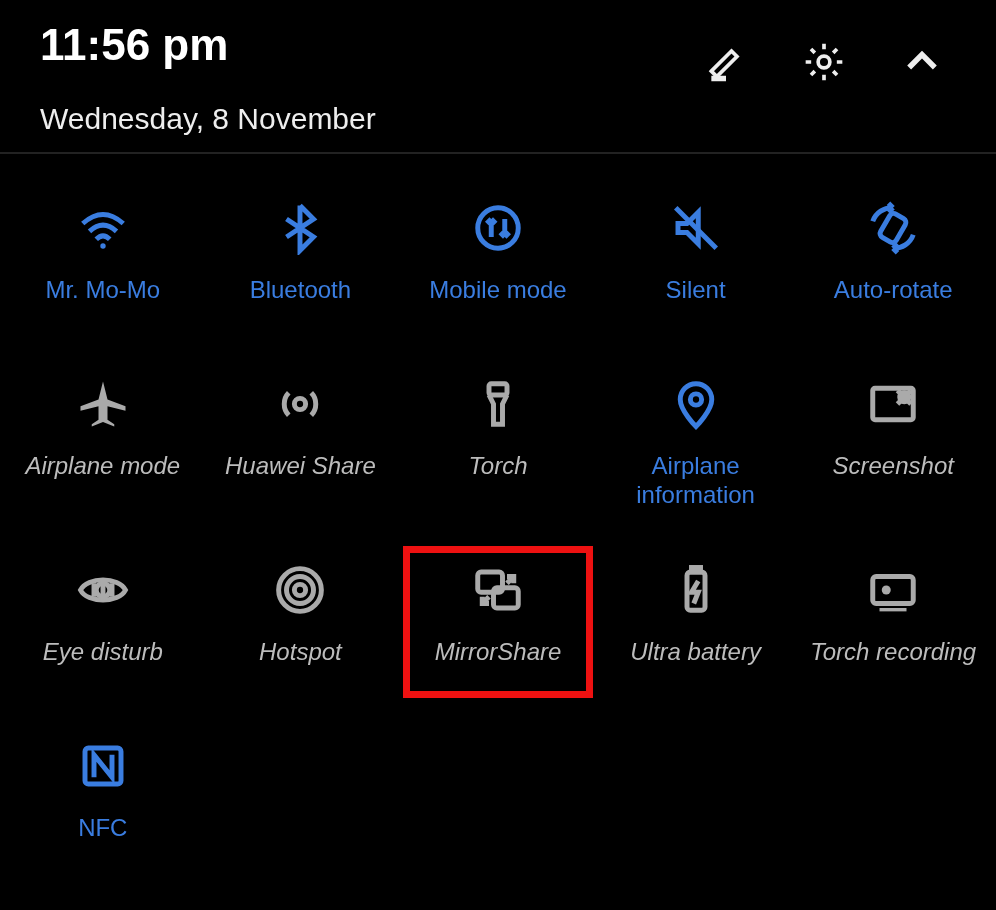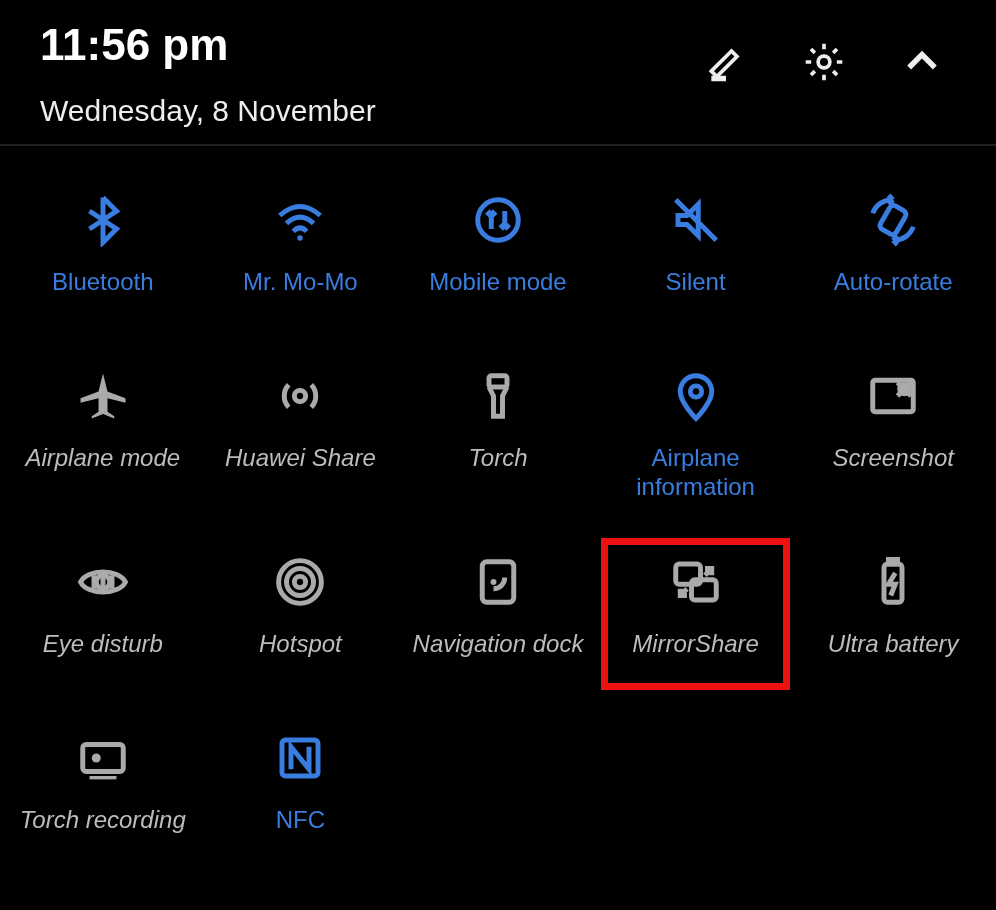--- a/index.html
+++ b/index.html
@@ -11,21 +11,21 @@
     font-family: -apple-system, Helvetica, Arial, sans-serif;
     overflow: hidden;
   }
   .header {
     display: flex;
     align-items: flex-start;
     justify-content: space-between;
     padding: 20px 40px 16px 40px;
     border-bottom: 2px solid #222;
   }
-  .header-left { display: flex; flex-direction: column; gap: 12px; }
+  .header-left { display: flex; flex-direction: column; gap: 20px; }
   .time { font-size: 44px; font-weight: 600; color: #fff; }
   .date { font-size: 30px; color: #eee; margin-top: 12px; }
   .header-right { display: flex; align-items: center; gap: 50px; padding-top: 18px; padding-right: 10px; }
   .header-icon { width: 48px; height: 48px; display: flex; align-items: center; justify-content: center; cursor: pointer; }
   .header-icon svg { width: 44px; height: 44px; stroke: #eee; fill: none; stroke-width: 2; }
 
   .grid {
     display: grid;
     grid-template-columns: repeat(5, 1fr);
     row-gap: 36px;
@@ -95,36 +95,36 @@
           <path d="M5 15 L12 8 L19 15" stroke-width="3"></path>
         </svg>
     </div>
   </div>
 </div>
 
 <div class="grid" id="grid">
     <div class="tile active">
       <div class="tile-icon">
         <svg viewBox="0 0 24 24" style="stroke:#3a7de0;color:#3a7de0;">
+          <use href="#wifi-icon"></use>
+        </svg>
+      </div>
+      <div class="tile-label">Mr. Mo-Mo</div>
+    </div>
+    <div class="tile active">
+      <div class="tile-icon">
+        <svg viewBox="0 0 24 24" style="stroke:#3a7de0;color:#3a7de0;">
           <use href="#bluetooth-icon"></use>
         </svg>
       </div>
       <div class="tile-label">Bluetooth</div>
     </div>
     <div class="tile active">
       <div class="tile-icon">
         <svg viewBox="0 0 24 24" style="stroke:#3a7de0;color:#3a7de0;">
-          <use href="#wifi-icon"></use>
-        </svg>
-      </div>
-      <div class="tile-label">Mr. Mo-Mo</div>
-    </div>
-    <div class="tile active">
-      <div class="tile-icon">
-        <svg viewBox="0 0 24 24" style="stroke:#3a7de0;color:#3a7de0;">
           <use href="#mobile-data-icon"></use>
         </svg>
       </div>
       <div class="tile-label">Mobile mode</div>
     </div>
     <div class="tile active">
       <div class="tile-icon">
         <svg viewBox="0 0 24 24" style="stroke:#3a7de0;color:#3a7de0;">
           <use href="#silent-icon"></use>
         </svg>
@@ -187,28 +187,20 @@
       </div>
       <div class="tile-label">Eye disturb</div>
     </div>
     <div class="tile inactive">
       <div class="tile-icon">
         <svg viewBox="0 0 24 24" style="stroke:#aaaaaa;color:#aaaaaa;">
           <use href="#hotspot-icon"></use>
         </svg>
       </div>
       <div class="tile-label">Hotspot</div>
-    </div>
-    <div class="tile inactive">
-      <div class="tile-icon">
-        <svg viewBox="0 0 24 24" style="stroke:#aaaaaa;color:#aaaaaa;">
-          <use href="#nav-dock-icon"></use>
-        </svg>
-      </div>
-      <div class="tile-label">Navigation dock</div>
     </div>
     <div class="tile inactive">
       <div class="tile-icon">
         <svg viewBox="0 0 24 24" style="stroke:#aaaaaa;color:#aaaaaa;">
           <use href="#mirrorshare-icon"></use>
         </svg>
       </div>
       <div class="tile-label">MirrorShare</div>
       <div class="highlight"></div>
     </div>

